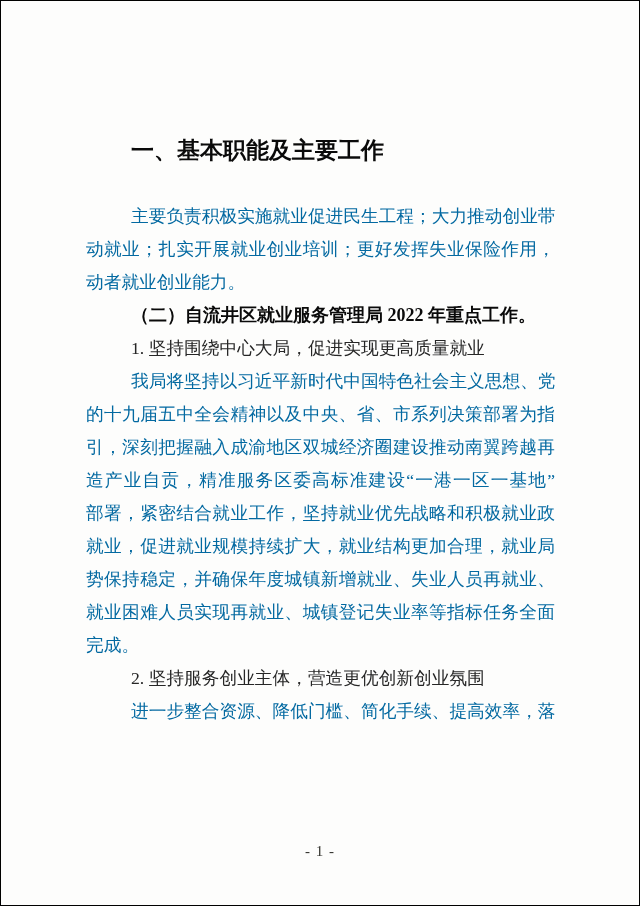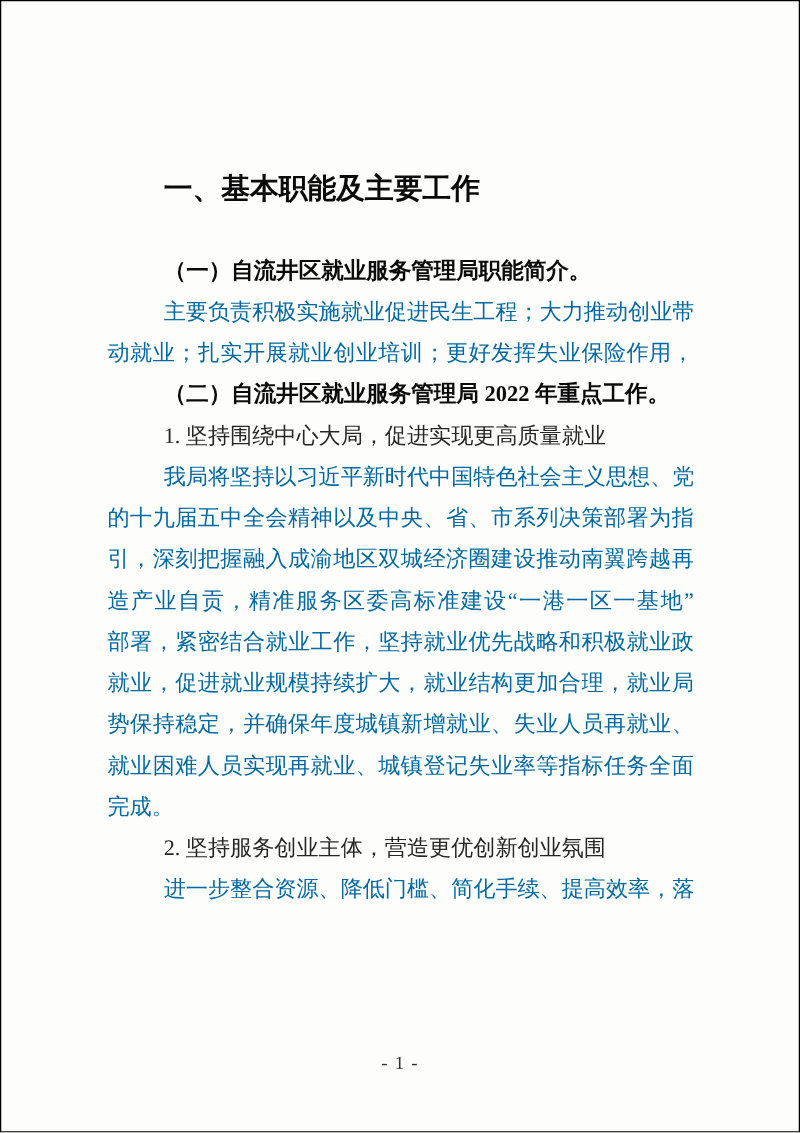--- a/index.html
+++ b/index.html
@@ -72,25 +72,25 @@
   }
 </style>
 </head>
 <body>
 
 <div class="page">
   <div class="content">
 
     <h1 class="h1">一、基本职能及主要工作</h1>
 
-    <div class="sec-title">（一）自流井区就业服务管理局职能简介。</div>
 
     <div class="para">
       <div class="line first">主要负责积极实施就业促进民生工程；大力推动创业带</div>
       <div class="line">动就业；扎实开展就业创业培训；更好发挥失业保险作用，</div>
+      <div class="line last">动者就业创业能力。</div>
     </div>
 
     <div class="sec-title">（二）自流井区就业服务管理局 2022 年重点工作。</div>
 
     <div class="item-title">1. 坚持围绕中心大局，促进实现更高质量就业</div>
 
     <div class="para">
       <div class="line first">我局将坚持以习近平新时代中国特色社会主义思想、党</div>
       <div class="line">的十九届五中全会精神以及中央、省、市系列决策部署为指</div>
       <div class="line">引，深刻把握融入成渝地区双城经济圈建设推动南翼跨越再</div>

